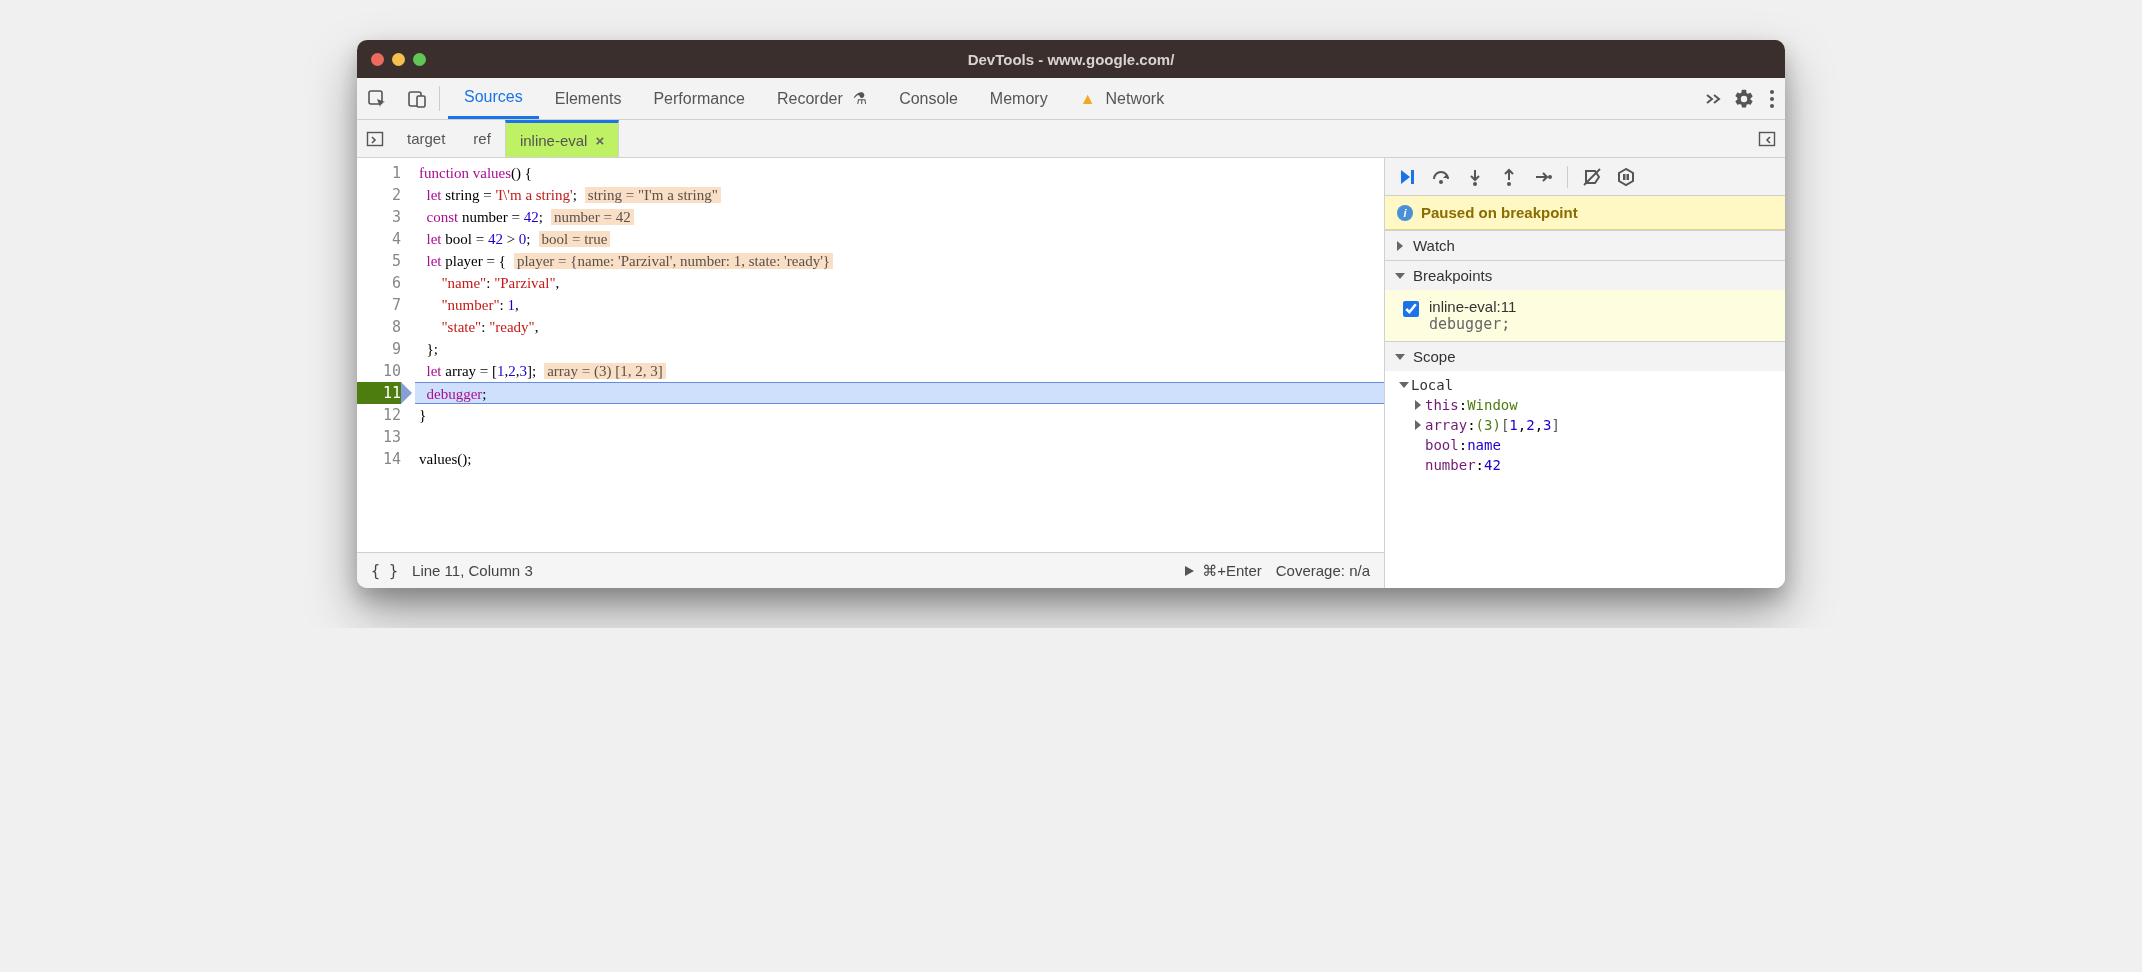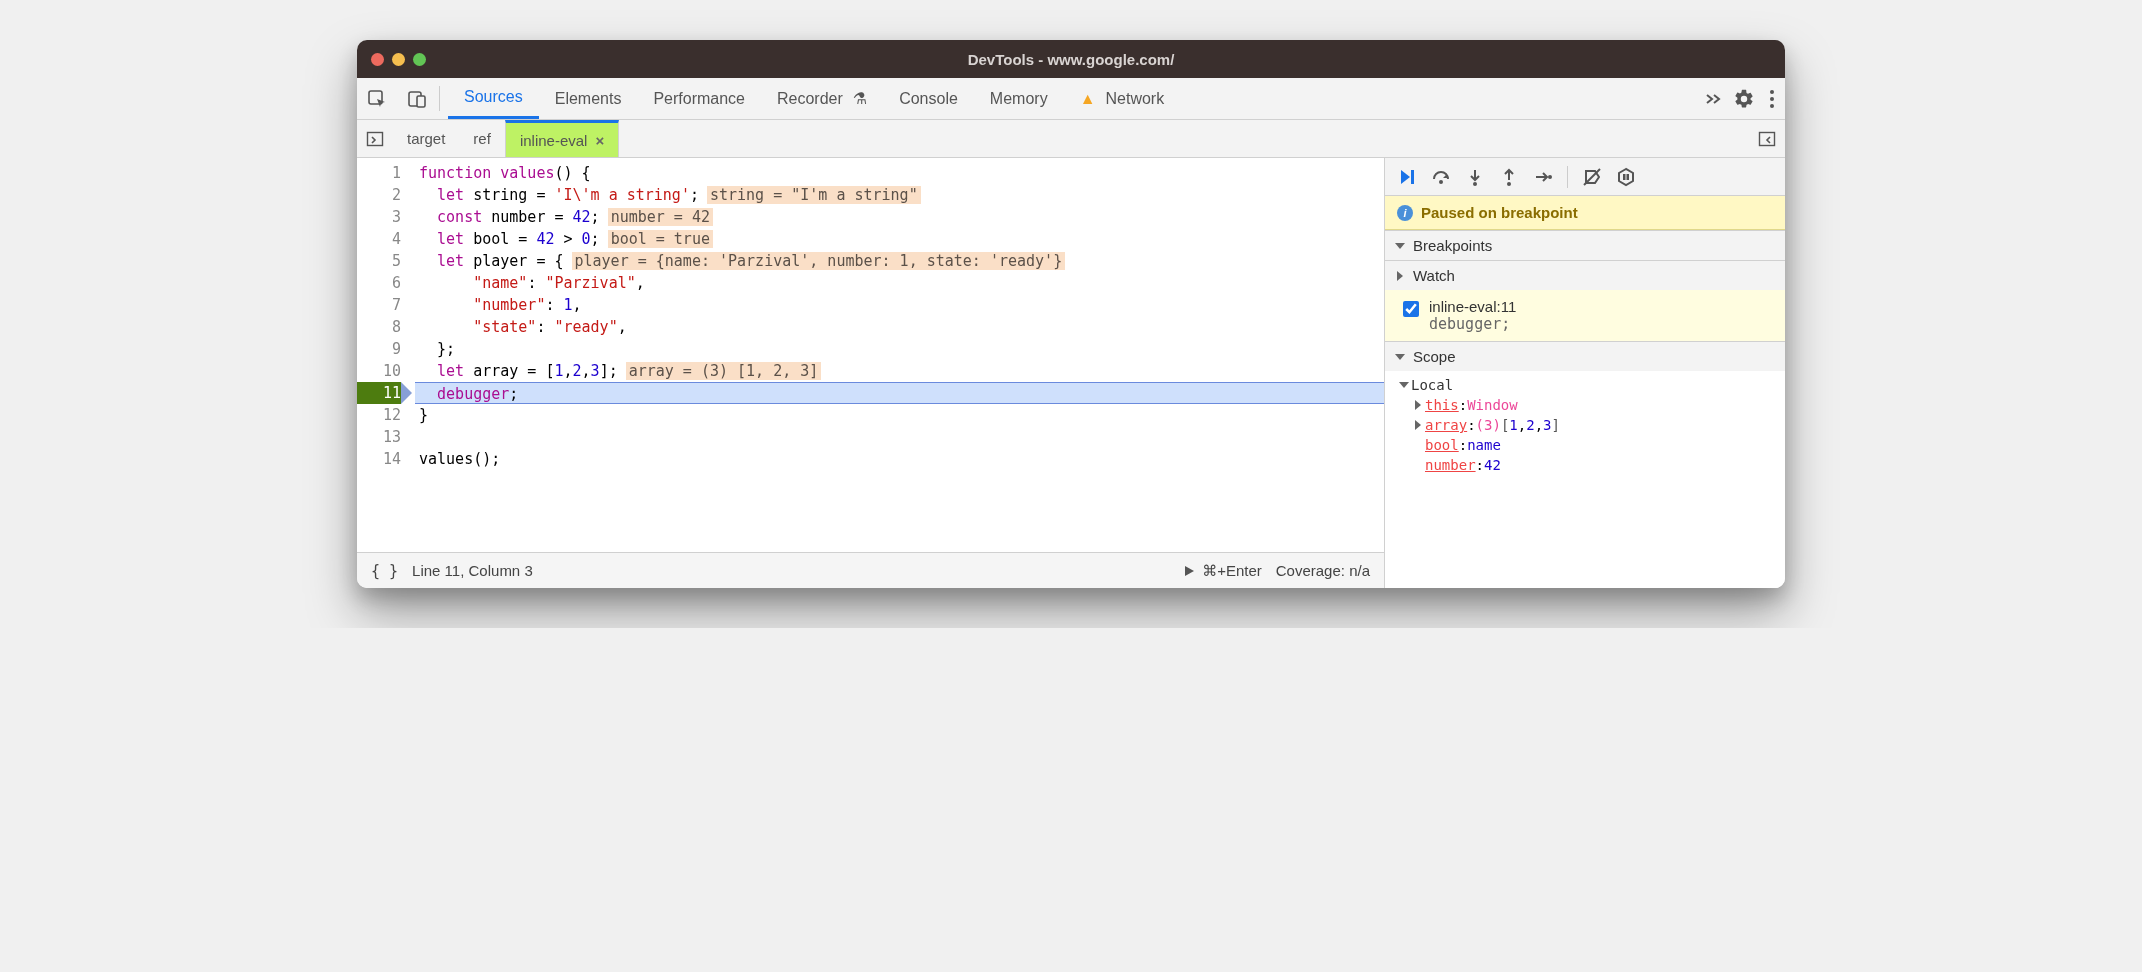--- a/index.html
+++ b/index.html
@@ -79,21 +79,21 @@
   .code-area { flex:1; display:flex; font-family: Menlo, Consolas, monospace; font-size:15px; line-height:22px; overflow:hidden; background:#fff; }
   .gutter { width:58px; text-align:right; padding-right:14px; color:#888; padding-top:4px; }
   .gutter .ln { height:22px; }
   .gutter .active-ln { background:#4d7c0f; color:#fff; position:relative; }
   .gutter .active-ln::after {
     content:''; position:absolute; right:-11px; top:0;
     border-top:11px solid transparent;
     border-bottom:11px solid transparent;
     border-left:11px solid #879fd6;
   }
-  .code { flex:1; padding-top:4px; padding-left:4px; white-space:pre; }
+  .code { flex:1; padding-top:4px; padding-left:4px; white-space:pre;font-family:Liberation Serif, serif; }
   .codeline { height:22px; }
   .codeline.exec { background:#cfe0fc; border-top:1px solid #6a8add; border-bottom:1px solid #6a8add; margin-left:-4px; padding-left:4px;}
   .kw { color:#aa0d91; }
   .lit { color:#1c00cf; }
   .str { color:#c41a16; }
   .prop { color:#c41a16; }
   .fn { color:#aa0d91; }
   .hint { background:#fadfc7; color:#5b5149; padding:0 3px; margin-left:8px; }
   .statusbar {
     height:36px; border-top:1px solid #d0d0d0; background:#f5f5f5;
@@ -114,24 +114,24 @@
     border-bottom:1px solid #e0d88a;
   }
   .sect {
     background:#f3f3f3; padding:6px 12px; border-top:1px solid #d0d0d0;
     display:flex; align-items:center; gap:6px; color:#333;
   }
   .bp-item { background:#fffde0; padding:8px 12px 8px 18px; display:flex; align-items:flex-start; gap:10px; color:#333;}
   .bp-item input { accent-color:#1a73e8; margin-top:3px; width:16px; height:16px;}
   .scope-body { padding:4px 0 4px 12px; font-family: Menlo, Consolas, monospace; font-size:14px; }
   .scope-row { padding:2px 4px; display:flex; align-items:center; }
-  .scope-key { color:#ef4444;text-decoration:underline; }
+  .scope-key { color:#701a75; }
   .scope-val-num { color:#1c00cf; }
   .scope-val-lit { color:#1c00cf; }
-  .scope-val-obj { color:#ec4899; }
+  .scope-val-obj { color:#4d7c0f; }
   .tri { display:inline-block; width:0;height:0;border-left:6px solid #666;border-top:5px solid transparent;border-bottom:5px solid transparent; margin-right:4px;}
   .tri.down { transform:rotate(90deg); }
   .info-icon { width:16px;height:16px;border-radius:50%;background:#4a90d9;color:#fff;display:inline-flex;align-items:center;justify-content:center;font-size:11px;font-weight:bold;font-style:italic;}
   svg { display:block; }
 </style>
 </head>
 <body>
 
 <div class="window">
 
@@ -301,26 +301,26 @@
               <rect x="7" y="7" width="2.5" height="6" fill="#555"></rect>
               <rect x="10.5" y="7" width="2.5" height="6" fill="#555"></rect>
             </svg>
           </span>
       </div>
       <div class="banner">
         <span class="info-icon">i</span>
         <span>Paused on breakpoint</span>
       </div>
       <div class="sect">
+        <span class="tri"></span>
+          <span>Watch</span>
+      </div>
+      <div class="sect">
         <span class="tri down"></span>
           <span>Breakpoints</span>
-      </div>
-      <div class="sect">
-        <span class="tri"></span>
-          <span>Watch</span>
       </div>
       <div id="bp-list">
           <div class="bp-item">
             <input type="checkbox" checked="" style="">
             <div>
               <div>inline-eval:11</div>
               <div style="font-family:Menlo,monospace;color:#666;">debugger;</div>
             </div>
           </div>
         </div>

